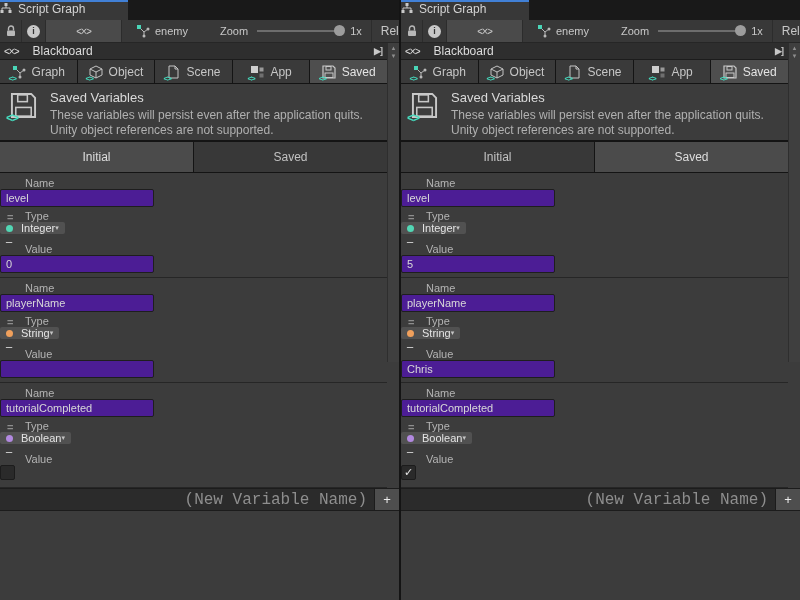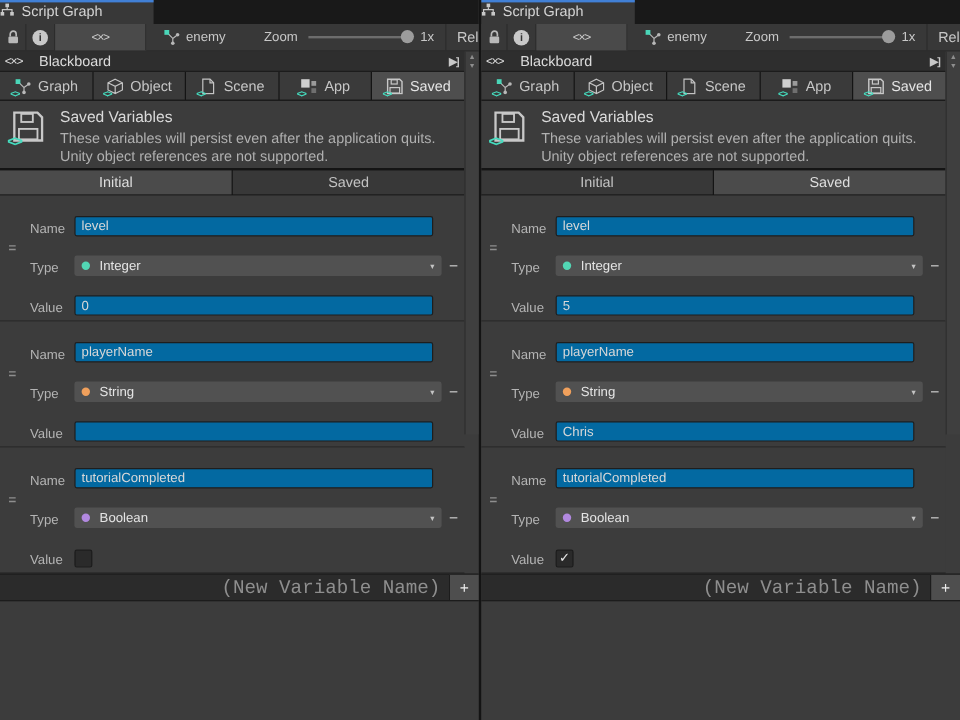--- a/index.html
+++ b/index.html
@@ -48,34 +48,34 @@
     letter-spacing:-1px;line-height:1;}
   .badge-lg{font-size:12px;left:-4px;bottom:-5px;}
 
   
   .info-section{width:387px;height:56px;padding:6px 0 0 10px;display:flex;gap:13px;}
   .info-icon-wrap{position:relative;width:27px;height:27px;margin-top:2px;flex-shrink:0;}
   .info-title{font-size:13px;color:#dadada;margin-bottom:3px;}
   .info-desc{font-size:12px;color:#b0b0b0;line-height:15px;white-space:nowrap;}
 
   
-  .toggle-row{width:387px;height:23px;background:#141414;display:flex;gap:1px;
+  .toggle-row{width:387px;height:33px;background:#141414;display:flex;gap:1px;
     padding-top:2px;padding-bottom:1px;}
   .seg{flex:1;background:#383838;display:flex;align-items:center;justify-content:center;
     font-size:12px;color:#c2c2c2;}
   .seg.selected{background:#4b4b4b;color:#dedede;}
 
   
   .vars{width:387px;}
   .var-card{padding:4px 0;border-bottom:1px solid #262626;background:#3c3c3c;}
-  .var-row{position:relative;display:flex;align-items:flex-end;height:30px;margin-bottom:3px;}
+  .var-row{position:relative;display:flex;align-items:flex-start;height:30px;margin-bottom:3px;flex-direction:column;}
   .var-row:last-child{margin-bottom:0;}
   .handle{position:absolute;left:7px;top:1px;color:#8e8e8e;font-size:11px;font-weight:bold;}
   .var-label{width:62px;padding-left:25px;font-size:11px;color:#b4b4b4;flex-shrink:0;white-space:nowrap;}
-  .var-input{flex:1;height:17px;background:#0369a1;border:1px solid #1e1e1e;border-radius:2px;
+  .var-input{flex:1;height:17px;background:#4c1d95;border:1px solid #1e1e1e;border-radius:2px;
     color:#d8d8d8;font-size:11px;padding:0 5px;margin-right:8px;font-family:inherit;outline:none;}
   .minus-area{width:18px;flex-shrink:0;text-align:center;color:#d0d0d0;font-size:13px;line-height:17px;}
   .dropdown{flex:1;height:17px;background:#515151;border-radius:2px;display:flex;align-items:center;
     padding:0 6px;margin-right:1px;}
   .dd-dot{width:7px;height:7px;border-radius:50%;margin-right:8px;flex-shrink:0;}
   .dd-label{font-size:11px;color:#e4e4e4;flex:1;}
   .dd-arrow{font-size:7px;color:#c4c4c4;}
   .checkbox{width:15px;height:15px;background:#2a2a2a;border:1px solid #1c1c1c;border-radius:2px;
     color:#e8e8e8;font-size:11px;line-height:13px;text-align:center;}
   .row-spacer{flex:1;}

